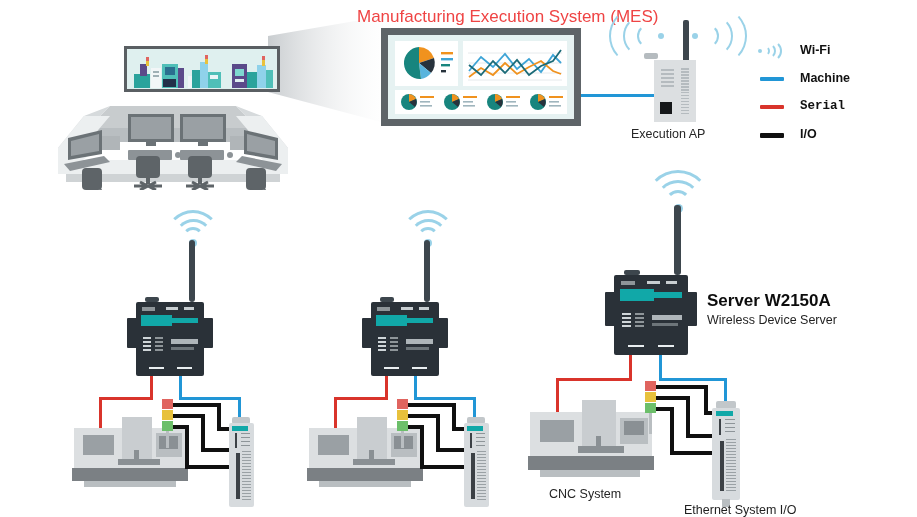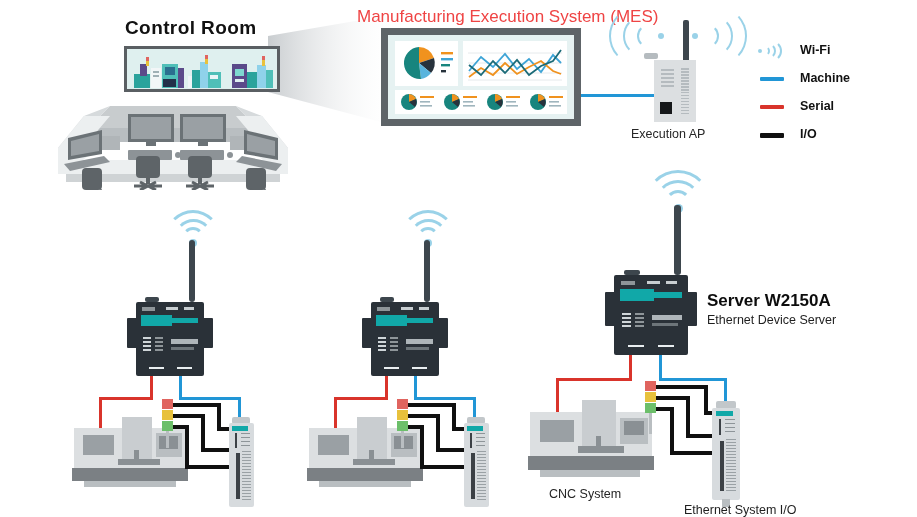--- a/index.html
+++ b/index.html
@@ -88,21 +88,20 @@
   <svg class="funnel" style="left:268px;top:14px;width:128px;height:112px;">
     <defs>
       <linearGradient id="fg" x1="0" y1="0" x2="1" y2="0">
         <stop offset="0" stop-color="#c6cacd" stop-opacity="0.95"></stop>
         <stop offset="1" stop-color="#ffffff" stop-opacity="0.05"></stop>
       </linearGradient>
     </defs>
     <polygon points="0,22 128,0 128,112 0,78" fill="url(#fg)"></polygon>
   </svg>
 
-  <div class="abs lbl-ctrlroom" style="left:125px;top:17px;">Control Room</div>
 
   <div class="wallscreen" style="left:124px;top:46px;width:156px;height:46px;">
 
     <svg width="150" height="40" style="position:absolute;left:3px;top:3px;">
       <g>
         <rect x="4" y="22" width="16" height="14" fill="#2aa39c"></rect>
         <rect x="10" y="12" width="7" height="12" fill="#5b4a8a"></rect>
         <rect x="16" y="8" width="3" height="6" fill="#e8c13c"></rect>
         <rect x="16" y="5" width="3" height="4" fill="#e0645f"></rect>
         <rect x="21" y="16" width="10" height="20" fill="#f2f6f7"></rect>
@@ -299,21 +298,21 @@
       <span style="left:2px;top:4px;width:10px;height:10px;"></span>
       <span style="left:2px;top:1px;width:16px;height:16px;"></span>
       <span style="left:2px;top:-2px;width:22px;height:22px;"></span>
     </div>
     <div class="abs legend-txt" style="left:42px;top:1px;">Wi-Fi</div>
 
     <div class="swatch" style="left:2px;top:35px;width:24px;background:#2196d6;"></div>
     <div class="abs legend-txt" style="left:42px;top:29px;">Machine</div>
 
     <div class="swatch" style="left:2px;top:63px;width:24px;background:#d9342b;"></div>
-    <div class="abs legend-txt" style="left:42px;top:57px;">Serial</div>
+    <div class="abs legend-txt" style="left:42px;top:57px;font-family:Liberation Mono, monospace;">Serial</div>
 
     <div class="swatch" style="left:2px;top:91px;width:24px;height:5px;background:#101010;"></div>
     <div class="abs legend-txt" style="left:42px;top:85px;">I/O</div>
   </div>
 
   <div class="wifi" style="left:645px;top:168px;width:66px;height:44px;">
     <i style="left:29px;top:36px;width:9px;height:9px;"></i>
     <span style="left:20px;top:22px;width:26px;height:26px;"></span>
     <span style="left:10px;top:12px;width:46px;height:46px;"></span>
     <span style="left:0px;top:2px;width:66px;height:66px;"></span>
@@ -330,21 +329,21 @@
     <div class="rect" style="left:33px;top:6px;width:13px;height:3px;background:#c8ced1;"></div>
     <div class="rect" style="left:52px;top:6px;width:11px;height:3px;background:#c8ced1;"></div>
     <div class="rect" style="left:8px;top:38px;width:9px;height:16px;background:repeating-linear-gradient(to bottom,#cfd5d8 0 2px,#2a3138 2px 4px);"></div>
     <div class="rect" style="left:21px;top:38px;width:9px;height:16px;background:repeating-linear-gradient(to bottom,#8e9599 0 2px,#2a3138 2px 4px);"></div>
     <div class="rect" style="left:38px;top:40px;width:30px;height:5px;background:#aeb5b9;"></div>
     <div class="rect" style="left:38px;top:48px;width:26px;height:3px;background:#6d757a;"></div>
     <div class="nport-port" style="left:14px;top:70px;width:16px;"></div>
     <div class="nport-port" style="left:44px;top:70px;width:16px;"></div>
   </div>
   <div class="abs lbl-big" style="left:707px;top:291px;">Server W2150A</div>
-  <div class="abs lbl-small" style="left:707px;top:313px;">Ethernet Device Server</div>
+  <div class="abs lbl-small" style="left:707px;top:313px;">Wireless Device Server</div>
 
   <div class="line-v ser" style="left:629px;top:355px;height:26px;"></div>
   <div class="line-h ser" style="left:556px;top:378px;width:76px;"></div>
   <div class="line-v ser" style="left:556px;top:378px;height:34px;"></div>
 
   <div class="line-v eth" style="left:659px;top:355px;height:26px;"></div>
   <div class="line-h eth" style="left:659px;top:378px;width:68px;"></div>
   <div class="line-v eth" style="left:724px;top:378px;height:27px;"></div>
 
   <div class="cnc-body" style="left:530px;top:412px;width:122px;height:46px;"></div>

